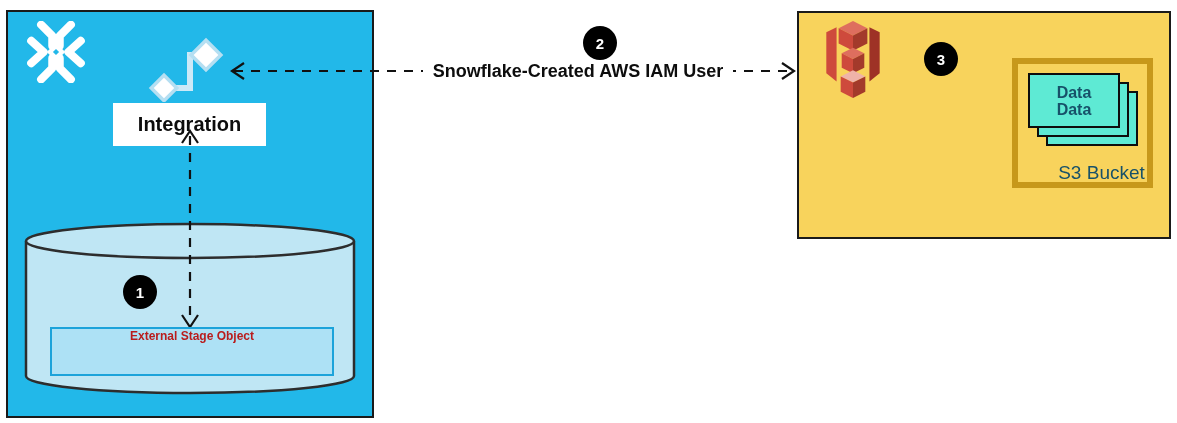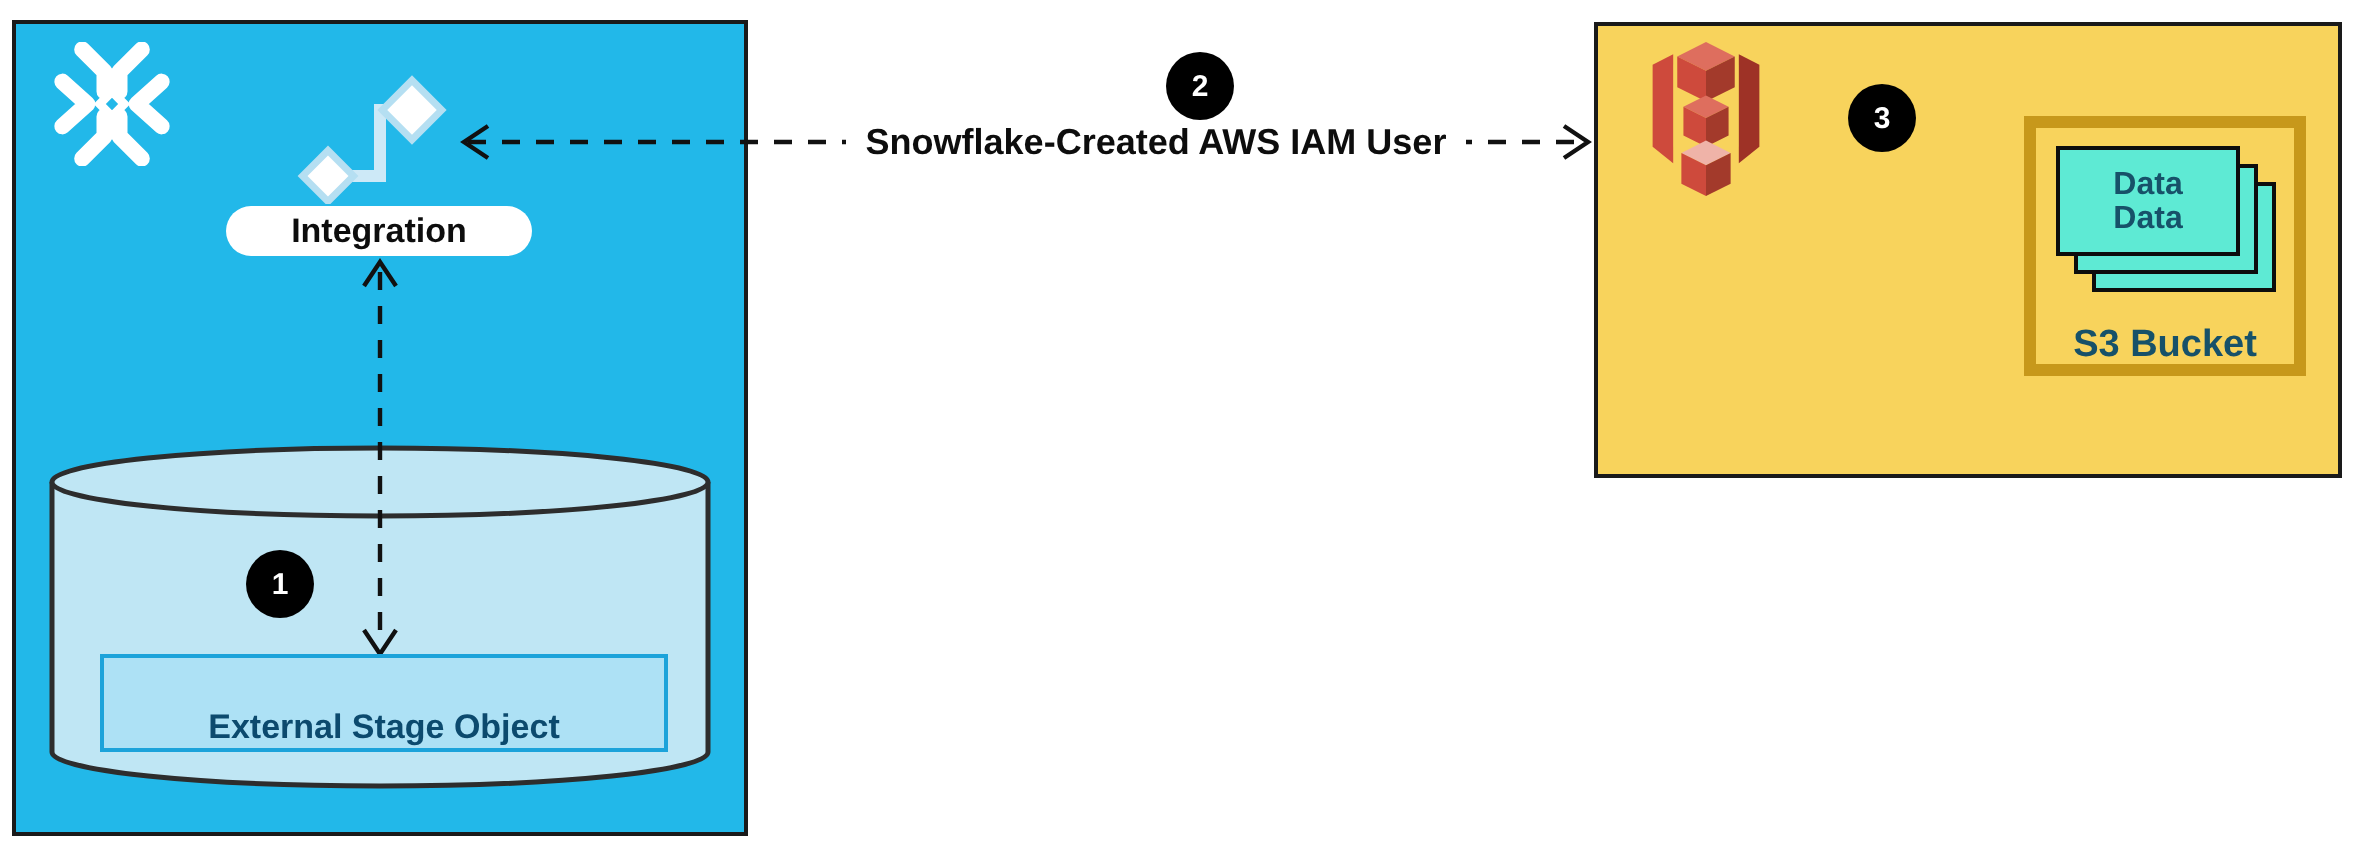--- a/index.html
+++ b/index.html
@@ -7,28 +7,28 @@
     position:relative;width:1177px;height:423px;background:#ffffff;overflow:hidden;
     font-family:"Liberation Sans",sans-serif;
   }
   .abs{position:absolute;}
 
   
   .snowflake-panel{left:6px;top:10px;width:364px;height:404px;background:#22B8E9;border:2px solid #1a1a1a;}
   .aws-panel{left:797px;top:11px;width:370px;height:224px;background:#F8D35C;border:2px solid #1a1a1a;}
 
   
-  .integration-box{left:113px;top:103px;width:153px;height:25px;background:#ffffff;
+  .integration-box{left:113px;top:103px;width:153px;height:43px;background:#ffffff;
     display:flex;align-items:center;justify-content:center;
-    font-weight:bold;font-size:17px;color:#0d0d0d;border-radius:13px;}
+    font-weight:bold;font-size:20px;color:#0d0d0d;}
 
   
   .stage-box{left:50px;top:327px;width:280px;height:45px;background:#ADE1F5;border:2px solid #1CA3DA;
-    display:flex;align-items:flex-end;justify-content:center;
-    font-weight:bold;font-size:17px;color:#0c4a6e;}
+    display:flex;align-items:flex-start;justify-content:center;
+    font-weight:bold;font-size:12px;color:#b91c1c;}
 
   
   .badge{width:34px;height:34px;border-radius:50%;background:#000000;color:#ffffff;
     display:flex;align-items:center;justify-content:center;font-size:15px;font-weight:bold;}
   .badge-1{left:123px;top:275px;}
   .badge-2{left:583px;top:26px;}
   .badge-3{left:924px;top:42px;}
 
   
   .connector-label{left:423px;top:62px;width:310px;height:19px;background:#ffffff;
@@ -36,21 +36,21 @@
     font-weight:bold;font-size:18px;color:#0d0d0d;white-space:nowrap;}
 
   
   .bucket-outline{left:1012px;top:58px;width:141px;height:130px;border:6px solid #C7981B;box-sizing:border-box;}
   .page{background:#5eead4;border:2px solid #0d0d0d;width:92px;height:55px;box-sizing:border-box;}
   .page-3{left:1046px;top:91px;}
   .page-2{left:1037px;top:82px;}
   .page-1{left:1028px;top:73px;display:flex;flex-direction:column;align-items:center;justify-content:center;}
   .page-1 span{font-weight:bold;font-size:16px;line-height:17px;color:#175169;}
   .s3-bucket-label{left:1012px;top:162px;width:141px;text-align:center;
-    font-weight:bold;font-size:19px;color:#175169;}
+    font-weight:normal;font-size:19px;color:#175169;padding-left:19px;}
 </style>
 </head>
 <body>
 
 <div class="canvas">
 
   <div class="abs snowflake-panel"></div>
 
   <svg class="abs" style="left:25px;top:21px;" width="62" height="62" viewBox="0 0 100 100">
     <g stroke="#ffffff" stroke-width="13" fill="none" stroke-linecap="round" stroke-linejoin="round">

